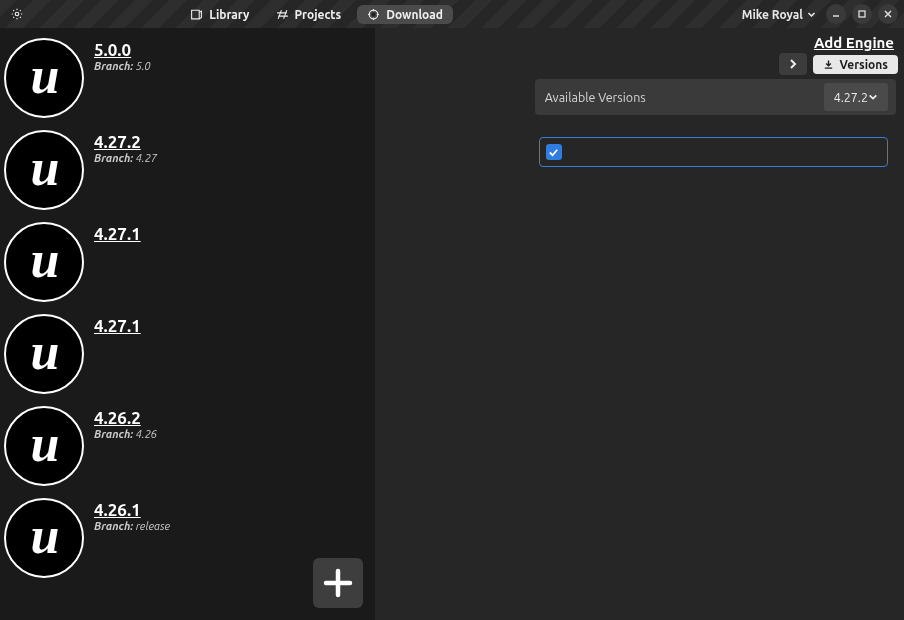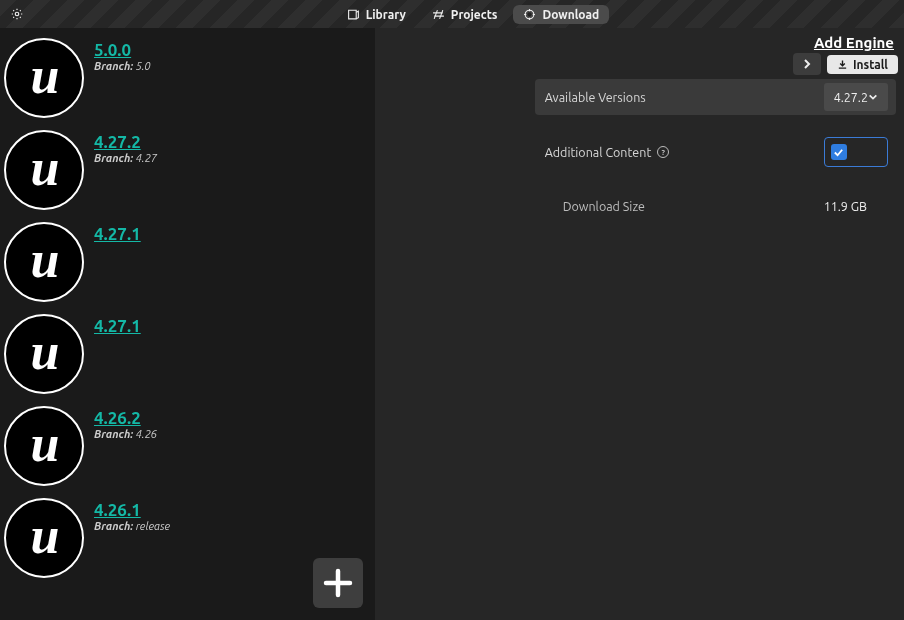--- a/index.html
+++ b/index.html
@@ -57,21 +57,21 @@
     flex-shrink:0;
   }
   .ue-u {
     font-family: Georgia, "Times New Roman", serif;
     font-weight: 700; font-style: italic;
     font-size: 52px; color:#fff; line-height:1;
     letter-spacing:-2px;
     transform: translateY(-2px);
   }
   .engine-info { padding-top:2px; }
-  .engine-version { font-size:17px; font-weight:700; text-decoration:underline; color:#14b8a6; }
+  .engine-version { font-size:17px; font-weight:700; text-decoration:underline; color:#ffffff; }
   .engine-branch { font-size:11px; font-style:italic; color:#ccc; margin-top:1px;}
   .engine-branch .lbl { font-weight:700; }
 
   .add-btn {
     position:absolute; right:12px; bottom:12px;
     width:50px; height:50px; background:#3e3e3e; border-radius:6px;
     display:flex; align-items:center; justify-content:center;
     cursor:pointer;
   }
 
@@ -164,20 +164,45 @@
       <span class="tab-icon">
         <svg width="13" height="13" viewBox="0 0 24 24" fill="none" stroke="#222" stroke-width="2">
             <circle cx="12" cy="12" r="3" fill="#222"></circle>
             <path d="M12 2v4M12 18v4M2 12h4M18 12h4" stroke="#eee"></path>
             <circle cx="12" cy="12" r="8" stroke="#eee"></circle>
           </svg>
       </span>
       <span>Download</span>
     </div>
   </div>
+  <div class="header-right">
+    <div class="user">
+      <span>Mike Royal</span>
+      <span>
+        <svg width="9" height="9" viewBox="0 0 12 12">
+            <path d="M2 4l4 4 4-4" fill="none" stroke="#eee" stroke-width="2"></path>
+          </svg>
+      </span>
+    </div>
+    <div class="winbtn">
+      <svg width="10" height="10" viewBox="0 0 10 10">
+          <path d="M2 7h6" stroke="#ddd" stroke-width="1.5"></path>
+        </svg>
+    </div>
+    <div class="winbtn">
+      <svg width="10" height="10" viewBox="0 0 10 10">
+          <rect x="2" y="2" width="6" height="6" fill="none" stroke="#ddd" stroke-width="1.3"></rect>
+        </svg>
+    </div>
+    <div class="winbtn">
+      <svg width="10" height="10" viewBox="0 0 10 10">
+          <path d="M2 2l6 6M8 2l-6 6" stroke="#ddd" stroke-width="1.5"></path>
+        </svg>
+    </div>
+  </div>
 </div>
 
 <div class="app-body">
   <div class="sidebar" id="sidebar">
 
     <div class="engine-item">
     <div class="ue-logo">
       <span class="ue-u">u</span>
     </div>
     <div class="engine-info">
@@ -244,54 +269,46 @@
         <svg width="12" height="12" viewBox="0 0 12 12">
             <path d="M4 2l4 4-4 4" fill="none" stroke="#eee" stroke-width="2"></path>
           </svg>
       </div>
       <div class="install-btn">
         <span>
           <svg width="11" height="11" viewBox="0 0 24 24" fill="none" stroke="#1a1a1a" stroke-width="3">
               <path d="M12 3v12M7 10l5 5 5-5M4 20h16"></path>
             </svg>
         </span>
-        <span>Install</span>
+        <span>Versions</span>
       </div>
     </div>
 
     <div class="form">
       <div class="form-row versions">
         <div class="form-label">Available Versions</div>
         <div class="form-value">
           <div class="dropdown">
             <span>4.27.2</span>
             <span>
               <svg width="10" height="10" viewBox="0 0 12 12">
                   <path d="M2 4l4 4 4-4" fill="none" stroke="#eee" stroke-width="2"></path>
                 </svg>
             </span>
           </div>
         </div>
       </div>
 
       <div class="form-row checkbox-row">
-        <div class="form-label">
-          <span>Additional Content</span>
-          <span class="info-icon">?</span>
-        </div>
         <div class="form-value">
           <div class="chk-wrap">
             <div class="chk">
               <svg width="11" height="11" viewBox="0 0 12 12">
                   <path d="M2 6l3 3 5-6" fill="none" stroke="#fff" stroke-width="2"></path>
                 </svg>
             </div>
           </div>
         </div>
       </div>
 
-      <div class="form-row">
-        <div class="form-label sub">Download Size</div>
-        <div class="form-value">11.9 GB</div>
-      </div>
     </div>
   </div>
 </div>
 
 </body></html>

